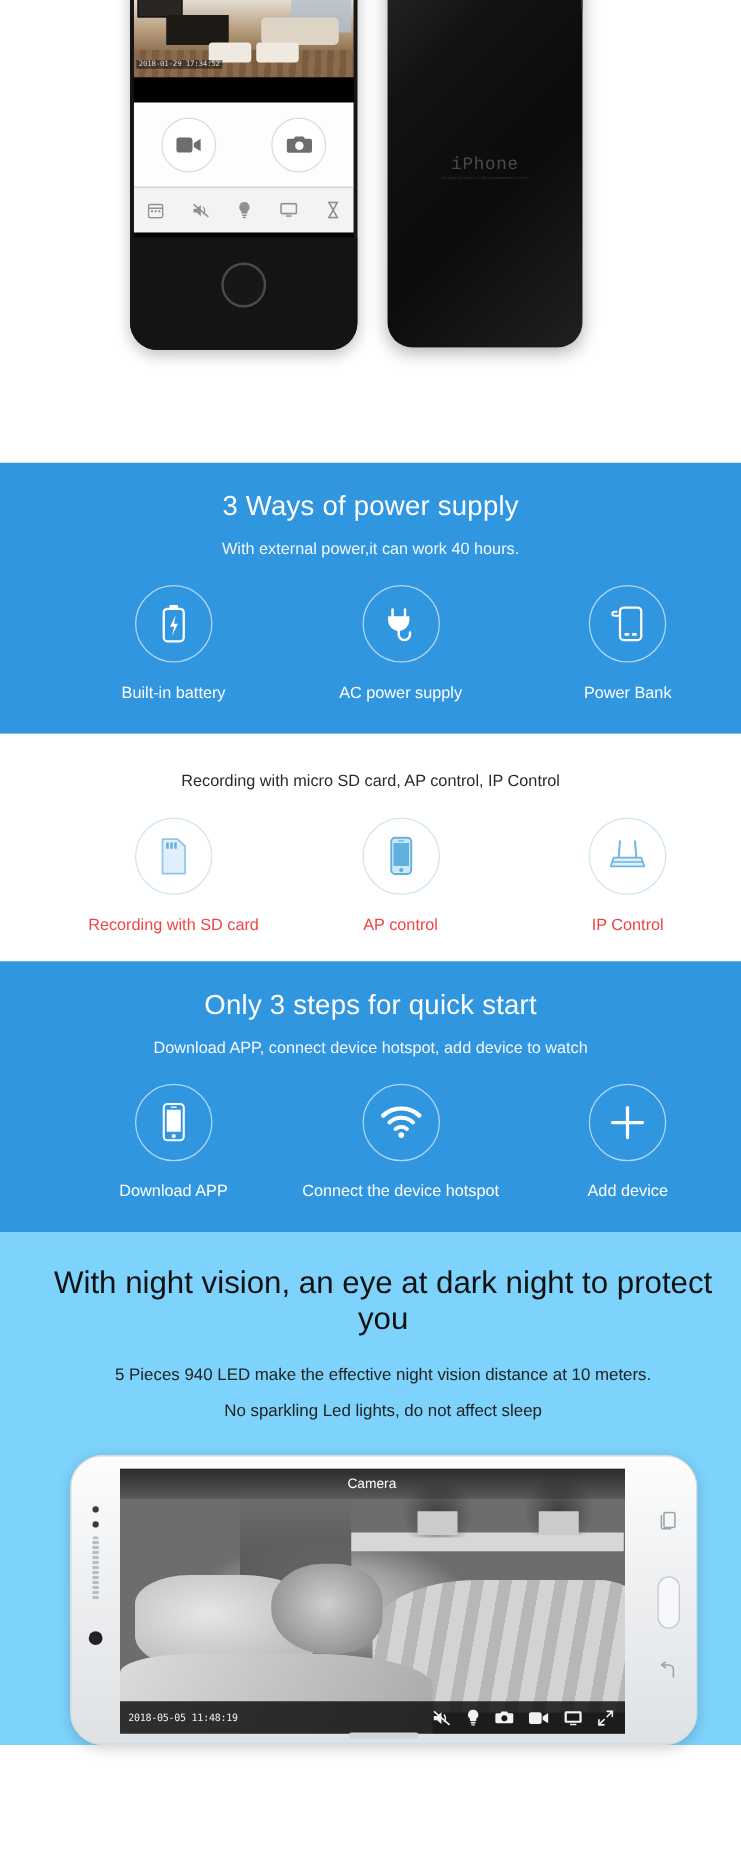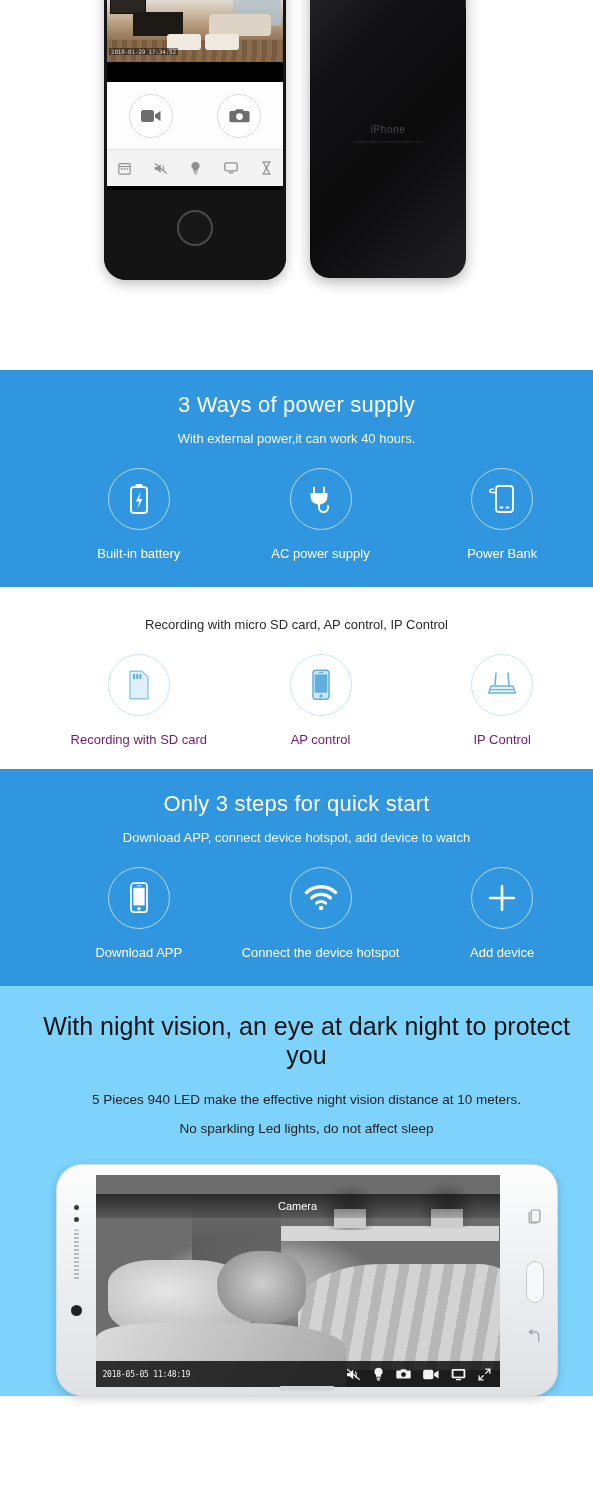--- a/index.html
+++ b/index.html
@@ -88,21 +88,21 @@
   .phone-back {
     position:absolute; left:310px; top:-52px;
     width:156px; height:330px;
     background: linear-gradient(135deg,#2b2b2e 0%, #131315 28%, #0b0b0c 60%, #202023 100%);
     border-radius:20px;
     box-shadow: 0 4px 14px rgba(0,0,0,.3);
     overflow:hidden;
   }
   .pb-logoword {
     position:absolute; left:50%; top:176px; transform:translateX(-50%);
-    font-size:10px; color:#4a4a4f; letter-spacing:.6px;
+    font-size:14px; color:#4a4a4f; letter-spacing:.6px;font-family:Liberation Mono, monospace;
   }
   .pb-fine {
     position:absolute; left:50%; top:192px; transform:translateX(-50%);
     font-size:3px; color:#35353a; text-align:center; width:110px; line-height:1.5;
   }
   .pb-side { position:absolute; right:-2px; top:34px; width:3px; height:26px; background:#3a3a3e; border-radius:2px; }
 
   
   .band { width:100%; padding: 0; }
   .band.blue { background:#3096e0; color:#ffffff; }
@@ -118,21 +118,21 @@
   .feat-row { display:flex; margin-top:22px;padding-left:48px; }
   .feat { flex:1; display:flex; flex-direction:column; align-items:center; }
   .feat-circle {
     width:62px; height:62px; border-radius:50%;
     display:flex; align-items:center; justify-content:center;
   }
   .band.blue .feat-circle { border:1px solid rgba(255,255,255,.62); }
   .band.white .feat-circle { border:1px solid #cfe5f4; }
   .feat-label { margin-top:16px; font-size:13px; text-align:center; }
   .band.blue .feat-label { color:#ffffff; }
-  .band.white .feat-label { color:#701a75; }
+  .band.white .feat-label { color:#ef4444; }
 
   
   .nv { background:#7dd3fc; padding-top: 26px; padding-left: 20px; }
   .nv-title { text-align:center; font-size:25px; color:#111; font-weight:400; }
   .nv-line { text-align:center; font-size:13.5px; color:#222; margin-top:22px; }
   .nv-line.second { margin-top:14px; }
 
   
   .lphone {
     position:relative; margin: 28px auto 0; width:502px; height:232px;
@@ -165,21 +165,21 @@
   .lp-person { position:absolute; left:30%; top:36%; width:22%; height:34%;
     background:radial-gradient(ellipse at 50% 45%, #cfcfcf 0%, #8f8f8f 80%); border-radius:46% 42% 40% 50%; }
   .lp-duvet { position:absolute; left:50%; top:42%; width:52%; height:50%;
     background: repeating-linear-gradient(100deg, #d3d3d3 0 12px, #b7b7b7 12px 22px);
     border-radius:40% 14% 4% 10%; }
   .lp-blanket { position:absolute; left:0; top:70%; width:62%; height:30%;
     background:linear-gradient(120deg,#dcdcdc,#a9a9a9); border-radius:24% 40% 0 0;}
   .lp-topbar {
     position:absolute; left:0; top:0; width:100%; height:24px;
     background: linear-gradient(180deg, rgba(0,0,0,.62), rgba(0,0,0,.18));
-    display:flex; align-items:center; justify-content:center;margin-top:19px;
+    display:flex; align-items:center; justify-content:center;
   }
   .lp-title { color:#fff; font-size:11px; }
   .lp-botbar {
     position:absolute; left:0; bottom:0; width:100%; height:26px;
     background: rgba(10,10,10,.82);
     display:flex; align-items:center;
   }
   .lp-ts {
     font-family:"DejaVu Sans Mono", monospace; font-size:8px;
     color:#f0f0f0; margin-left:7px; letter-spacing:-0.2px; white-space:nowrap;

